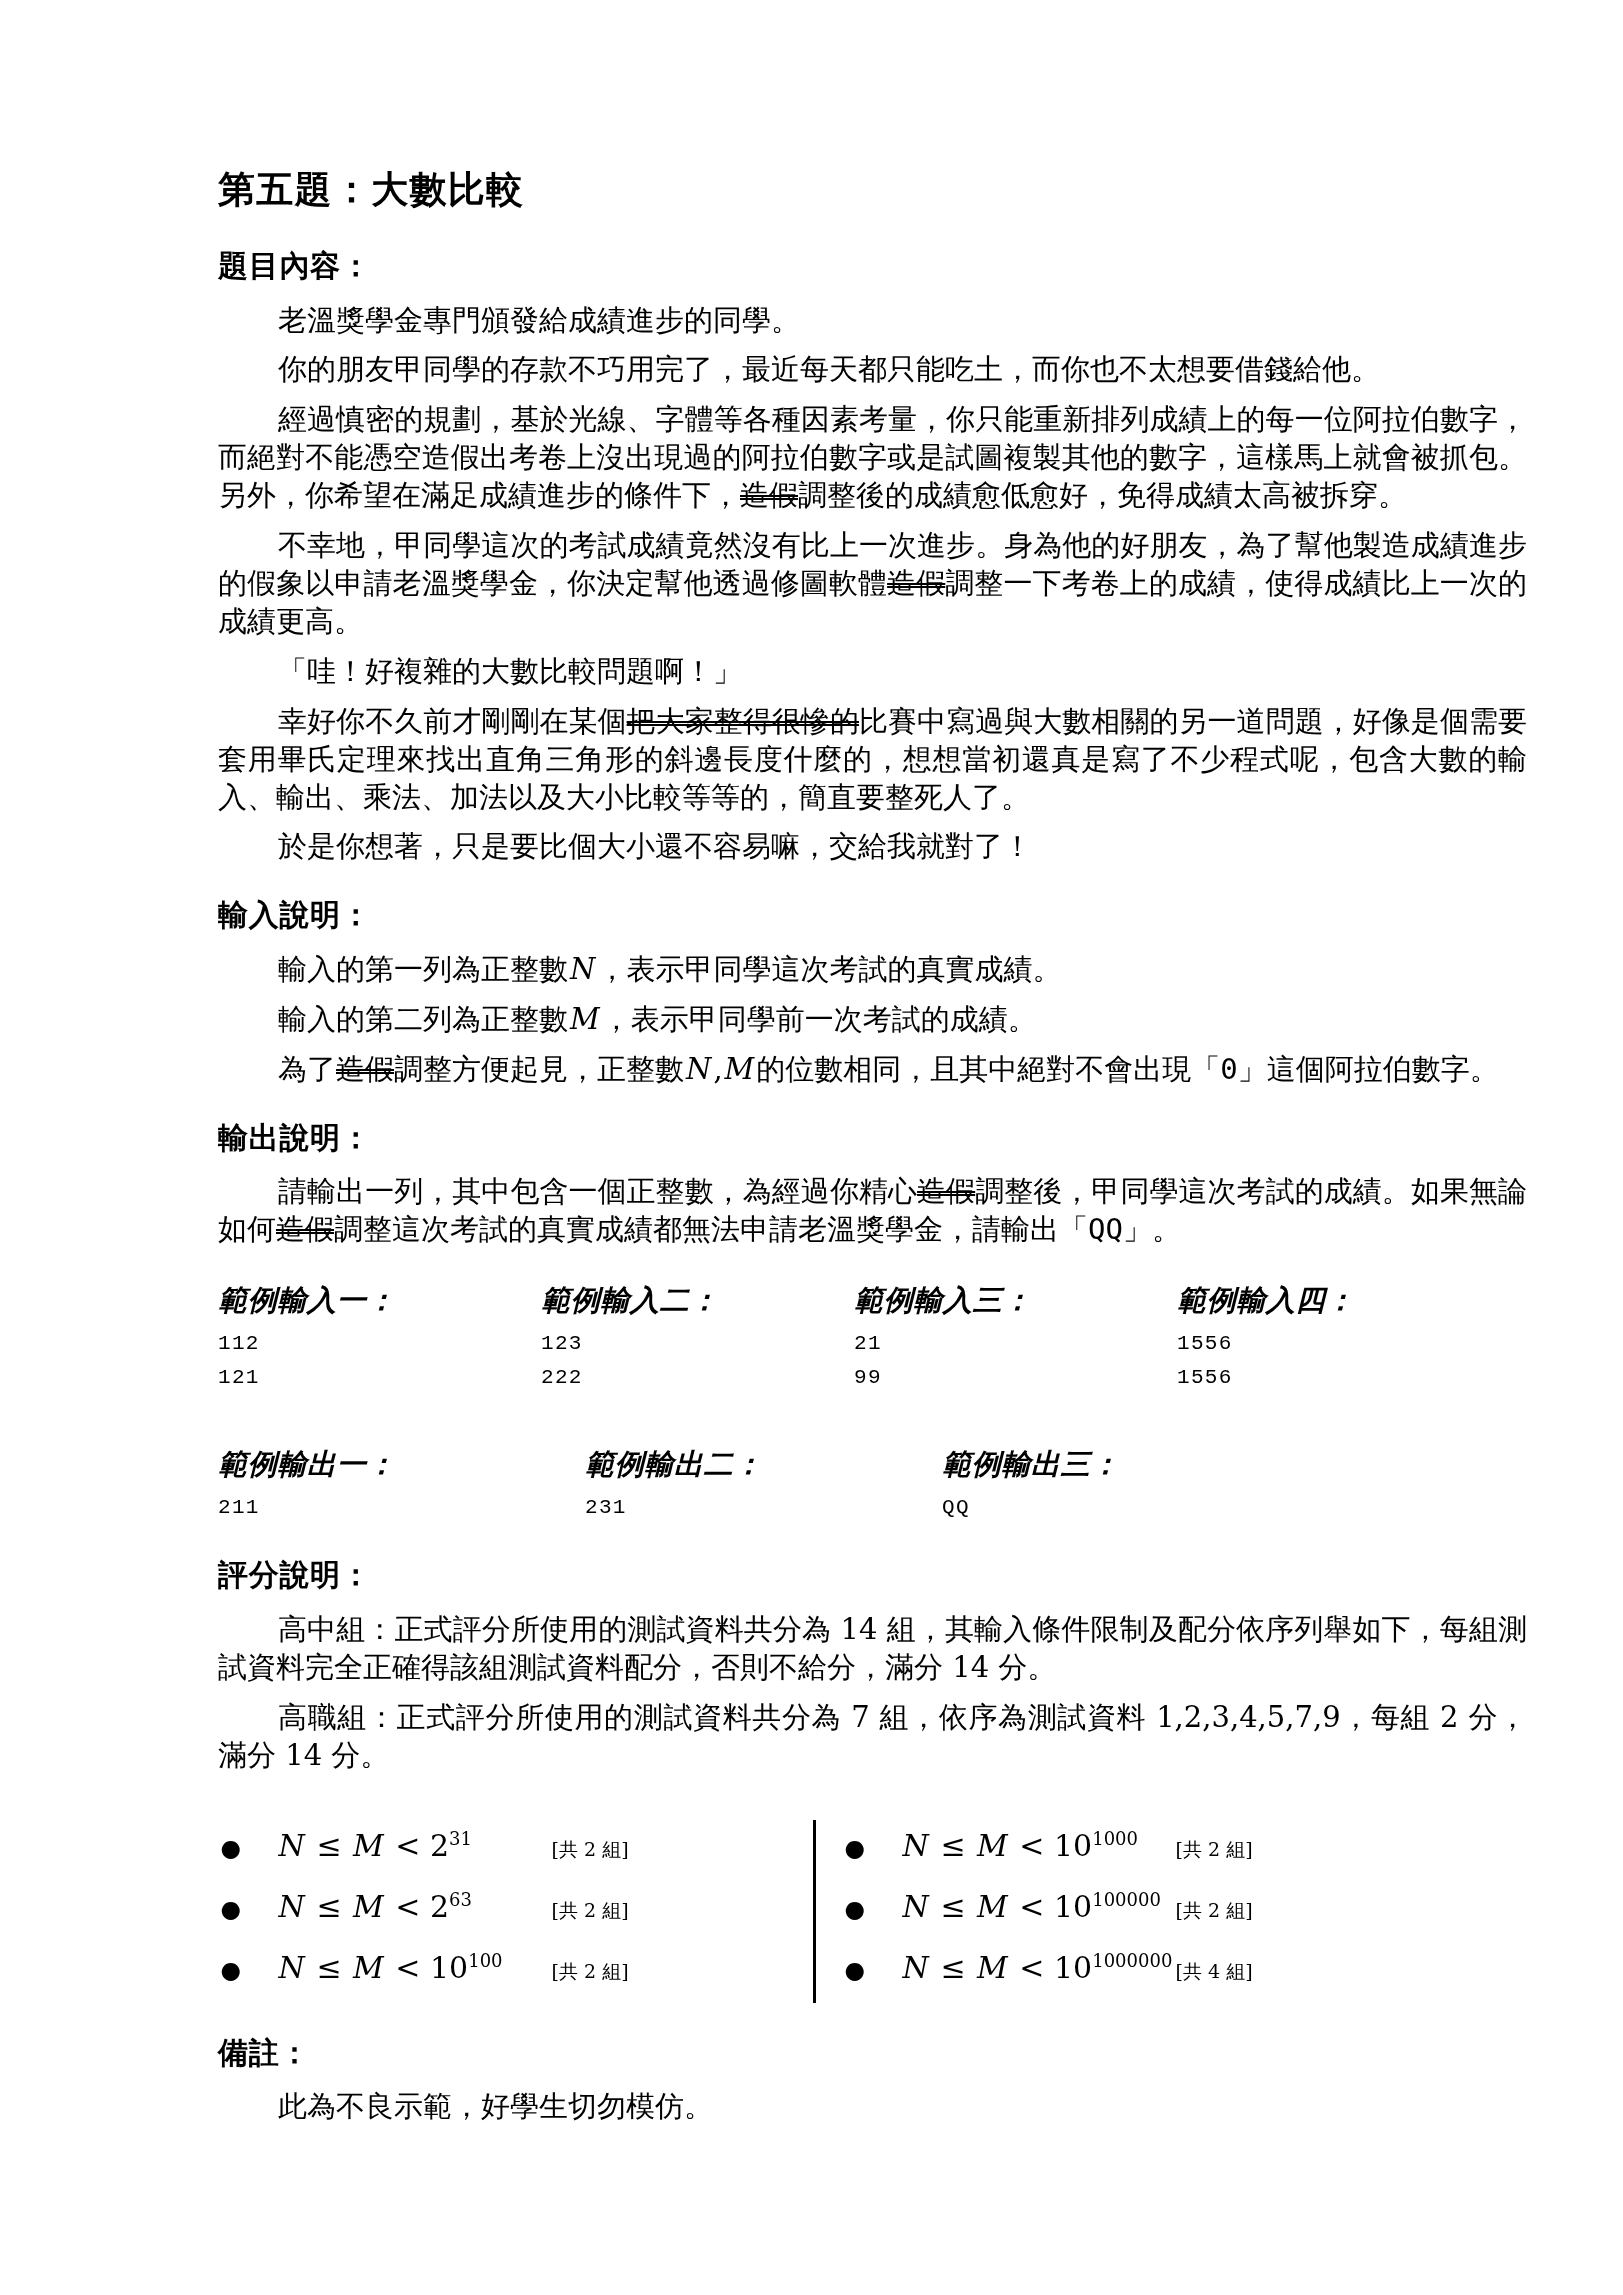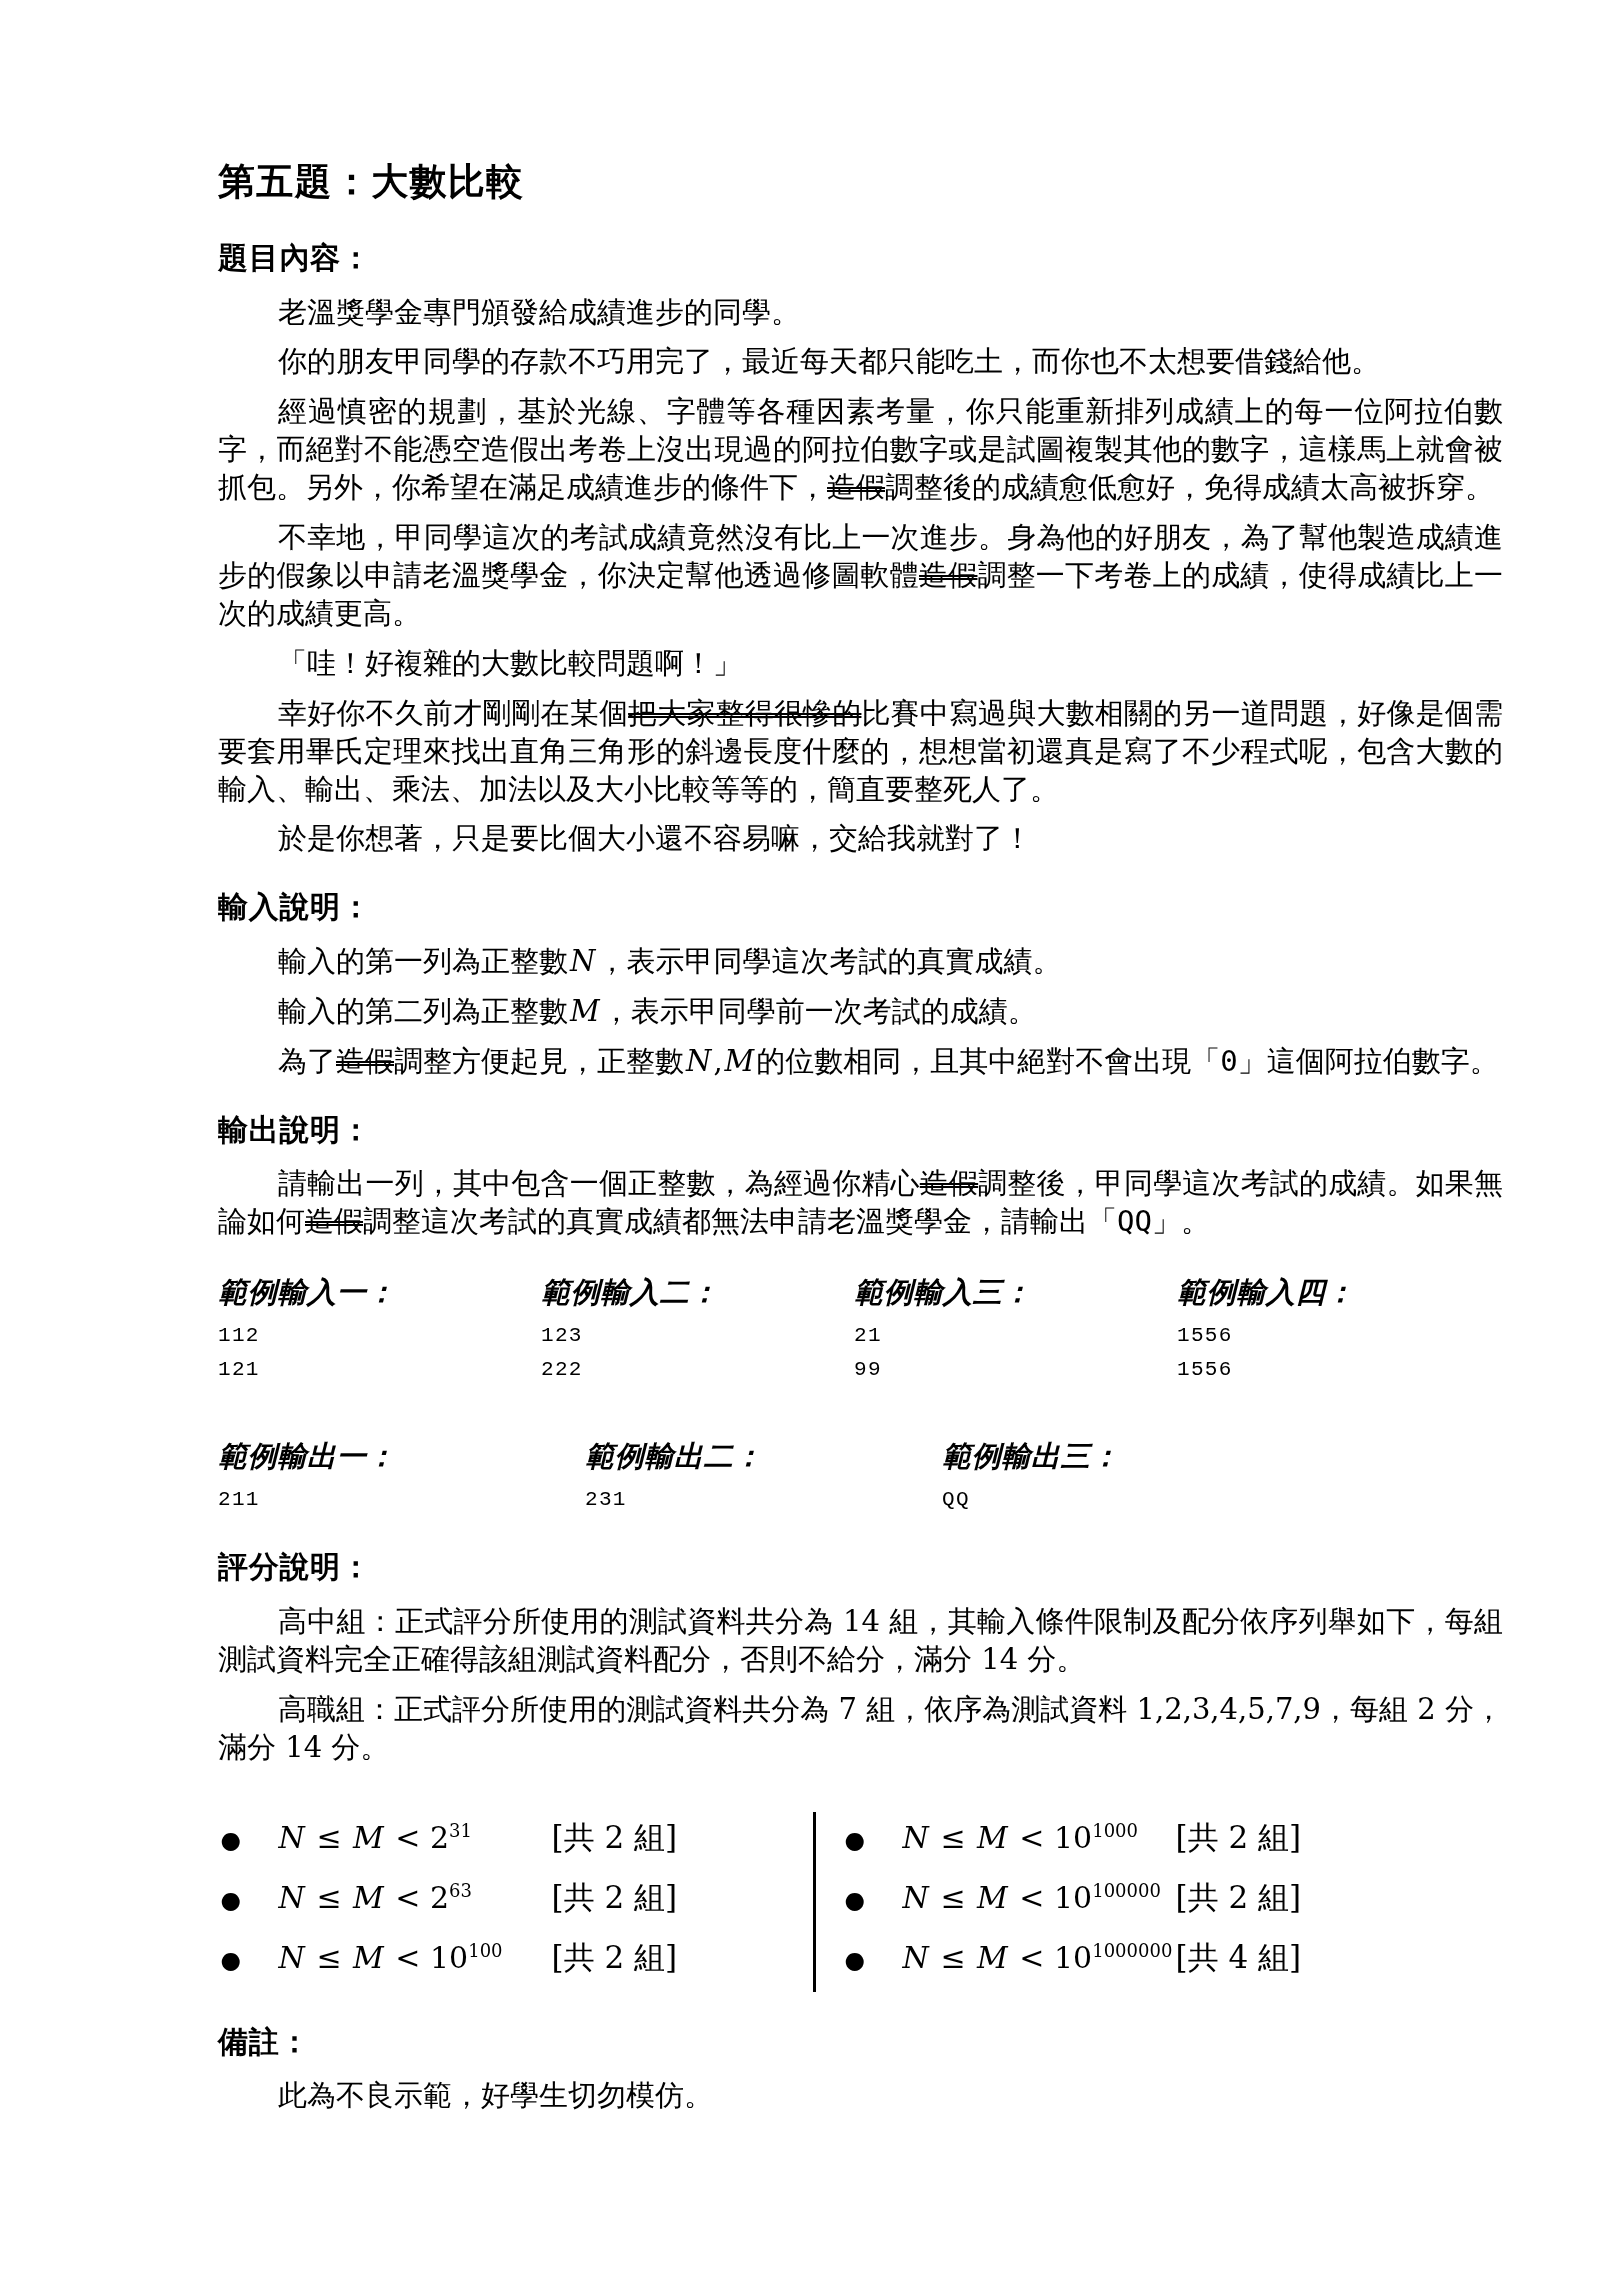--- a/index.html
+++ b/index.html
@@ -7,21 +7,21 @@
   .page {
     position: relative;
     width: 1623px;
     height: 2295px;
     margin: 0 auto;
     background: #ffffff;
     color: #000000;
     font-family: "DejaVu Serif", "Liberation Serif", serif;
     overflow: hidden;
   }
-  .content { padding: 157px 120px 0 218px; }
+  .content { padding: 157px 96px 0 218px; margin-top: 8px; }
 
   .doc-title {
     font-size: 37px;
     font-weight: bold;
     line-height: 48px;
     margin: 0 0 34px 0;
     letter-spacing: 1.3px;
   }
   .sec-heading {
     font-size: 30px;
@@ -73,21 +73,21 @@
     line-height: 38px;
   }
   .bullet { font-size: 23.6px; width: 56px; flex: 0 0 auto; }
   .formula {
     font-family: "DejaVu Serif", serif;
     font-size: 30px;
     width: 275px;
     flex: 0 0 auto;
   }
   .formula sup { font-size: 60%; }
-  .count { font-size: 31px; }
+  .count { font-size: 19px; }
 </style>
 </head>
 <body>
 
 <div class="page">
   <div class="content">
 
     <h1 class="doc-title">第五題：大數比較</h1>
 
     <h2 class="sec-heading">題目內容：</h2>

